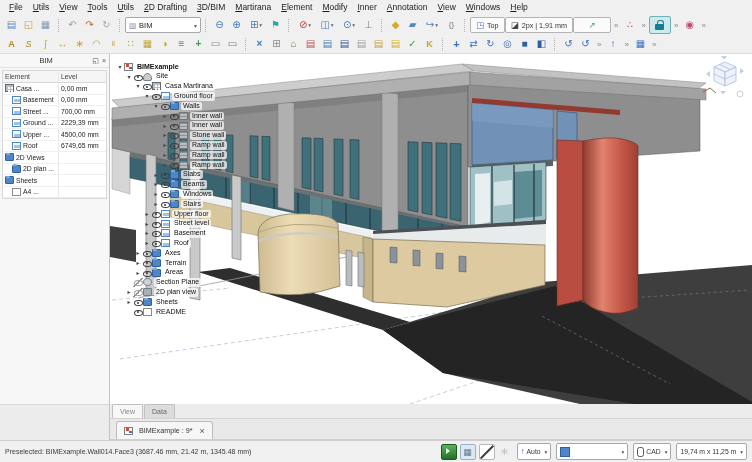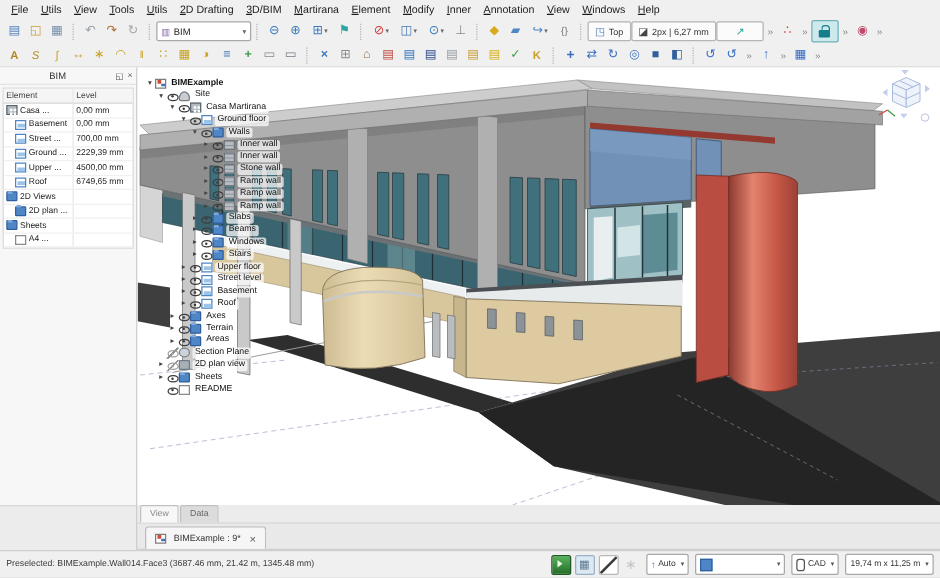--- a/index.html
+++ b/index.html
@@ -183,21 +183,21 @@
       <div class="tbbtn">
         <span class="gl" style="color: rgb(119, 119, 119); font-size: 8px;">{}</span>
       </div>
       <div class="tbsep"></div>
       <div class="tblbl">
         <span class="gl" style="color: rgb(74, 122, 181);">◳</span>
         <span>Top</span>
       </div>
       <div class="tblbl">
         <span class="gl" style="color: rgb(68, 68, 68);">◪</span>
-        <span>2px | 6,27 mm</span>
+        <span>2px | 1,91 mm</span>
       </div>
       <div class="tblbl" style="width: 26px; justify-content: center;">
         <span class="gl" style="color: rgb(42, 165, 160);">↗</span>
       </div>
       <div class="tbchev">»</div>
       <div class="tbbtn">
         <span class="gl" style="color: rgb(204, 51, 51);">∴</span>
       </div>
       <div class="tbchev">»</div>
       <div class="lockbtn">

